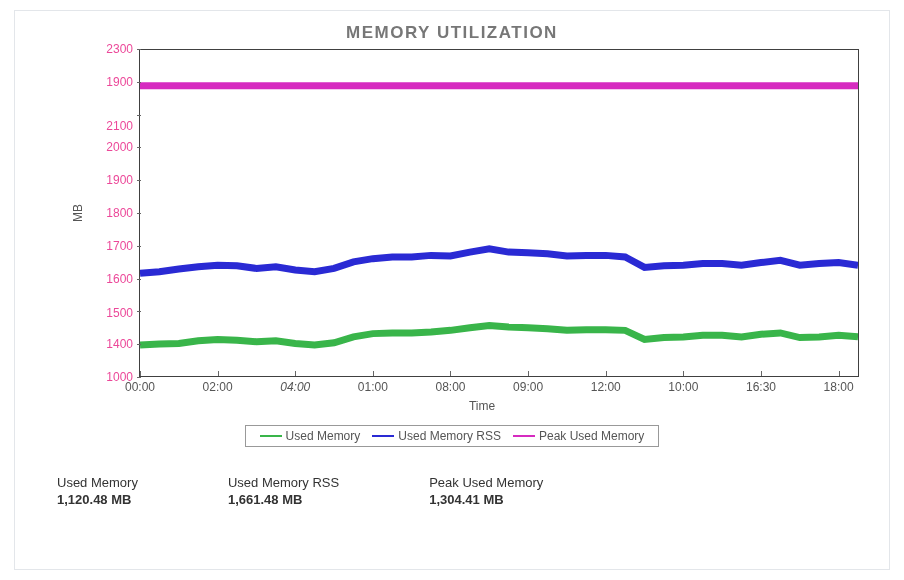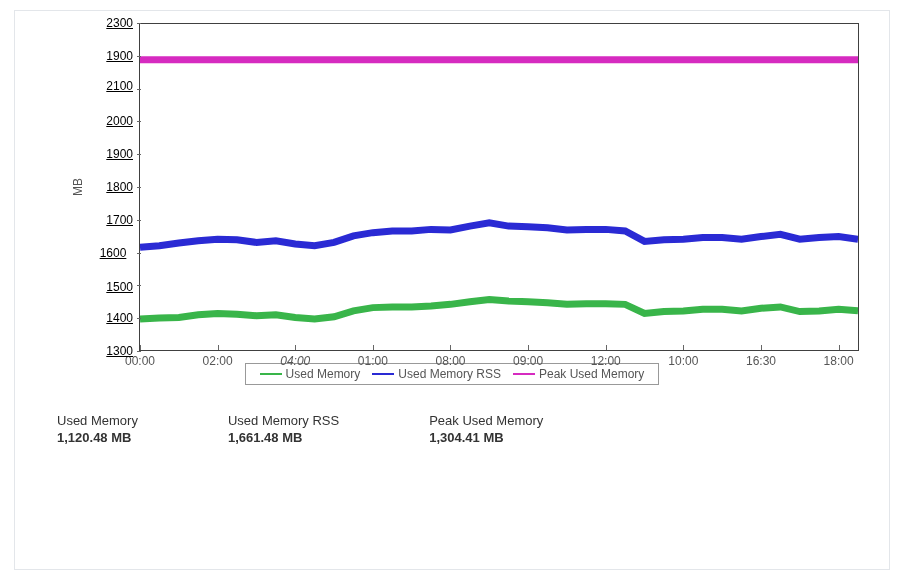--- a/index.html
+++ b/index.html
@@ -2,39 +2,40 @@
 <html><head>
   <meta charset="utf-8">
   <style>
     * { margin:0; padding:0; box-sizing:border-box; }
     body { font-family: Arial, Helvetica, sans-serif; background:#fff; width:904px; height:580px; padding:10px 14px; }
     .panel { border:1px solid #e3e6ea; background:#fff; width:100%; height:100%; position:relative; padding:12px 18px 14px 18px; }
     .title { text-align:center; font-size:17px; font-weight:700; letter-spacing:1.5px; color:#777; margin-bottom:6px; }
     .chart-wrap { position:relative; width:100%; }
     .plot-frame { position:relative; margin-left:60px; margin-right:12px; height:328px; }
     .plot-area { position:absolute; left:46px; right:0; top:0; bottom:0; border:1px solid #404040; }
-    .ytick { position:absolute; left:0; width:40px; text-align:right; font-size:12px; color:#000000; transform:translateY(-50%);text-decoration:underline; }
+    .ytick { position:absolute; left:0; width:40px; text-align:right; font-size:12px; color:#ec4899; transform:translateY(-50%); }
     .ytick-mark { position:absolute; left:44px; width:4px; height:1px; background:#666; }
     .xtick { position:absolute; bottom:-18px; font-size:12px; color:#555; transform:translateX(-50%); }
     .xtick-mark { position:absolute; bottom:0; width:1px; height:5px; background:#666; }
     .ylabel { position:absolute; left:-24px; top:50%; transform:translateY(-50%) rotate(-90deg); font-size:12px; color:#555; white-space:nowrap; }
     .xlabel { text-align:center; font-size:12px; color:#555; margin-top:22px; margin-left:60px; }
     svg.lines { position:absolute; inset:0; width:100%; height:100%; }
     .legend { display:flex; justify-content:center; gap:4px; border:1px solid #999; padding:3px 10px; margin:12px auto 0; width:fit-content; font-size:12px; color:#555; align-items:center; }
     .legend-item { display:flex; align-items:center; gap:4px; padding:0 4px;}
     .legend-swatch { width:22px; height:2.5px; display:inline-block; }
     .stats { display:flex; gap:90px; margin-top:28px; padding-left:24px; }
     .stat { font-size:13px; color:#333; }
     .stat-label { font-weight:400; margin-bottom:2px; }
     .stat-val { font-weight:700; }
   </style>
 </head>
 <body>
 
 <div class="panel">
+  <div class="title">MEMORY UTILIZATION</div>
 
   <div class="chart-wrap">
     <div class="plot-frame" id="plot-frame">
       <span class="ylabel">MB</span>
       <div class="plot-area" id="plot-area">
         <svg class="lines" id="svg-lines" viewBox="0 0 1000 1000" preserveAspectRatio="none">
             <polyline points="0.0,110.0 1000.0,110.0" fill="none" stroke="#d62bc0" stroke-width="7" vector-effect="non-scaling-stroke"></polyline>
             <polyline points="0.0,685.0 27.0,680.0 54.1,672.0 81.1,665.0 108.1,660.0 135.1,662.0 162.2,670.0 189.2,665.0 216.2,675.0 243.2,680.0 270.3,670.0 297.3,650.0 324.3,640.0 351.4,635.0 378.4,635.0 405.4,630.0 432.4,632.0 459.5,620.0 486.5,610.0 513.5,620.0 540.5,622.0 567.6,625.0 594.6,632.0 621.6,630.0 648.6,630.0 675.7,635.0 702.7,667.0 729.7,662.0 756.8,660.0 783.8,655.0 810.8,655.0 837.8,660.0 864.9,652.0 891.9,645.0 918.9,660.0 945.9,655.0 973.0,652.0 1000.0,660.0" fill="none" stroke="#2a2ad4" stroke-width="7" vector-effect="non-scaling-stroke"></polyline>
             <polyline points="0.0,905.0 27.0,902.0 54.1,900.0 81.1,892.0 108.1,888.0 135.1,890.0 162.2,895.0 189.2,892.0 216.2,900.0 243.2,905.0 270.3,898.0 297.3,880.0 324.3,870.0 351.4,868.0 378.4,868.0 405.4,865.0 432.4,860.0 459.5,852.0 486.5,845.0 513.5,850.0 540.5,852.0 567.6,855.0 594.6,860.0 621.6,858.0 648.6,858.0 675.7,860.0 702.7,888.0 729.7,882.0 756.8,880.0 783.8,875.0 810.8,875.0 837.8,880.0 864.9,872.0 891.9,868.0 918.9,882.0 945.9,880.0 973.0,875.0 1000.0,880.0" fill="none" stroke="#39b54a" stroke-width="7" vector-effect="non-scaling-stroke"></polyline>
           </svg>
@@ -52,43 +53,44 @@
           <span class="xtick-mark" style="left: 54.0541%;"></span>
           <span class="xtick" style="left: 64.8649%;">12:00</span>
           <span class="xtick-mark" style="left: 64.8649%;"></span>
           <span class="xtick" style="left: 75.6757%;">10:00</span>
           <span class="xtick-mark" style="left: 75.6757%;"></span>
           <span class="xtick" style="left: 86.4865%;">16:30</span>
           <span class="xtick-mark" style="left: 86.4865%;"></span>
           <span class="xtick" style="left: 97.2973%;">18:00</span>
           <span class="xtick-mark" style="left: 97.2973%;"></span>
         </div>
-    <span class="ytick" style="top: 328px;">1300</span>
+    <span class="ytick" style="top: 328px;">1000</span>
         <span class="ytick-mark" style="top: 328px;"></span>
         <span class="ytick" style="top: 295.2px;">1400</span>
         <span class="ytick-mark" style="top: 295.2px;"></span>
         <span class="ytick" style="top: 264px;">1500</span>
         <span class="ytick-mark" style="top: 262.4px;"></span>
-        <span class="ytick" style="top: 229.6px; text-align: center;">1600</span>
+        <span class="ytick" style="top: 229.6px;">1600</span>
         <span class="ytick-mark" style="top: 229.6px;"></span>
         <span class="ytick" style="top: 196.8px;">1700</span>
         <span class="ytick-mark" style="top: 196.8px;"></span>
         <span class="ytick" style="top: 164px;">1800</span>
         <span class="ytick-mark" style="top: 164px;"></span>
         <span class="ytick" style="top: 131.2px;">1900</span>
         <span class="ytick-mark" style="top: 131.2px;"></span>
         <span class="ytick" style="top: 98.4px;">2000</span>
         <span class="ytick-mark" style="top: 98.4px;"></span>
-        <span class="ytick" style="top: 63px;">2100</span>
+        <span class="ytick" style="top: 77px;">2100</span>
         <span class="ytick-mark" style="top: 65.6px;"></span>
         <span class="ytick" style="top: 32.8px;">1900</span>
         <span class="ytick-mark" style="top: 32.8px;"></span>
         <span class="ytick" style="top: 0px;">2300</span>
         <span class="ytick-mark" style="top: 0px;"></span>
       </div>
+    <div class="xlabel">Time</div>
 
     <div class="legend">
       <div class="legend-item">
         <span class="legend-swatch" id="sw-used" style="background: rgb(57, 181, 74);"></span>
         <span>Used Memory</span>
       </div>
       <div class="legend-item">
         <span class="legend-swatch" id="sw-rss" style="background: rgb(42, 42, 212);"></span>
         <span>Used Memory RSS</span>
       </div>

